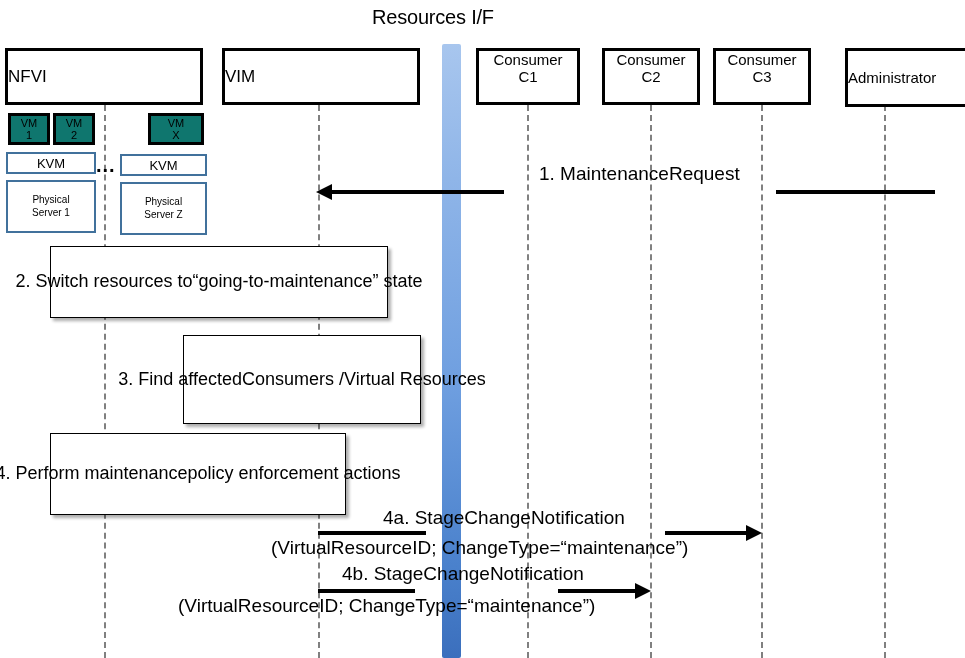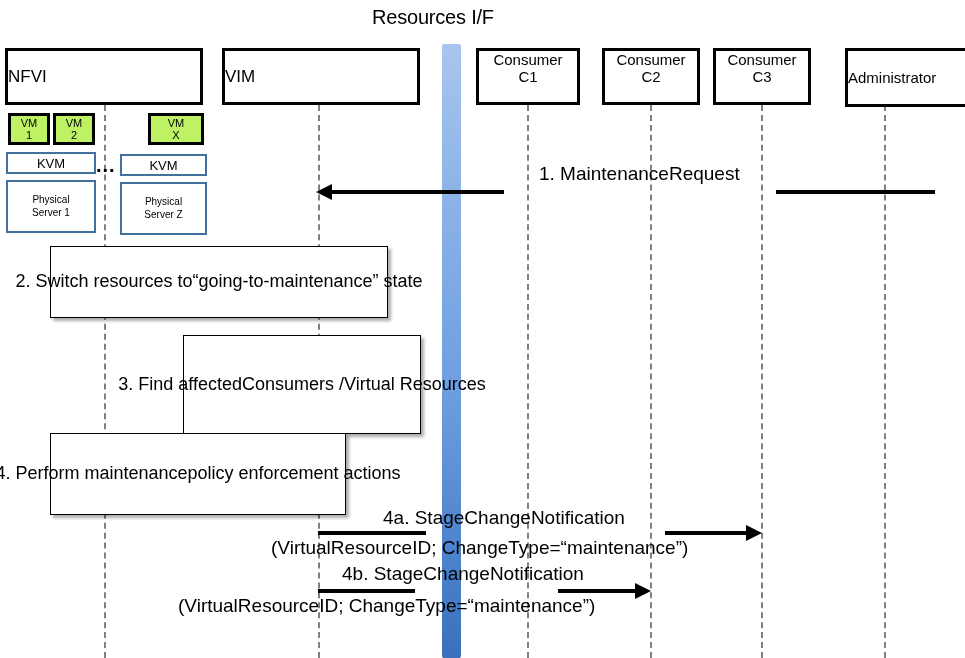--- a/index.html
+++ b/index.html
@@ -62,21 +62,21 @@
     font-size: 17px;
     line-height: 1.15;
     color: #000;
   }
   .actor.small { font-size: 15px; }
 
   
   .vmbox {
     position: absolute;
     box-sizing: border-box;
-    background: #bef264;
+    background: #0f766e;
     border: 3px solid #000000;
     display: flex;
     align-items: center;
     justify-content: center;
     text-align: center;
     font-size: 11px;
     line-height: 1.1;
     color: #000;
   }
   .bluebox {
@@ -229,21 +229,21 @@
     <span>Server Z</span>
   </div>
 
   <div class="ellipsis" style="left:96px; top:155px;">...</div>
 
   <div class="note" style="left:50px; top:246px; width:338px; height:72px;">
     <span>2. Switch resources to</span>
     <span>“going-to-maintenance” state</span>
   </div>
 
-  <div class="note" style="left:183px; top:335px; width:238px; height:99px;">
+  <div class="note" style="left:183px; top:335px; width:238px; height:89px;">
     <span>3. Find affected</span>
     <span>Consumers /</span>
     <span>Virtual Resources</span>
   </div>
 
   <div class="note" style="left:50px; top:433px; width:296px; height:82px;">
     <span>4. Perform maintenance</span>
     <span>policy enforcement actions</span>
   </div>
 

